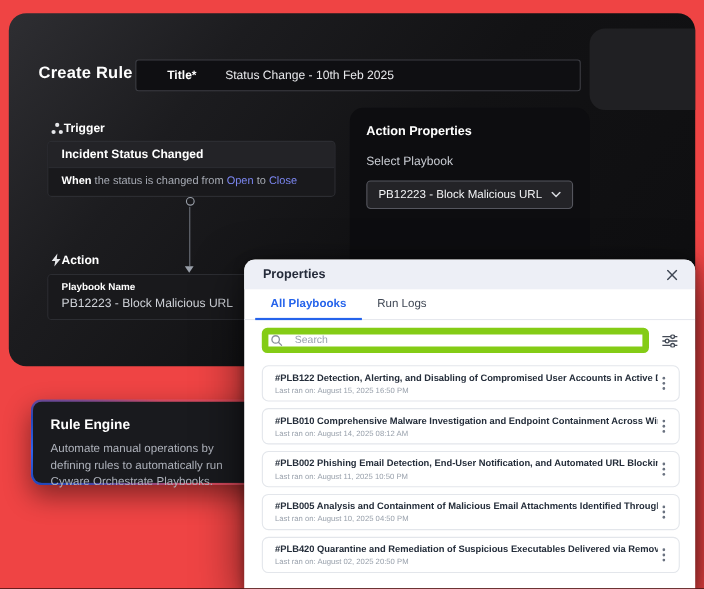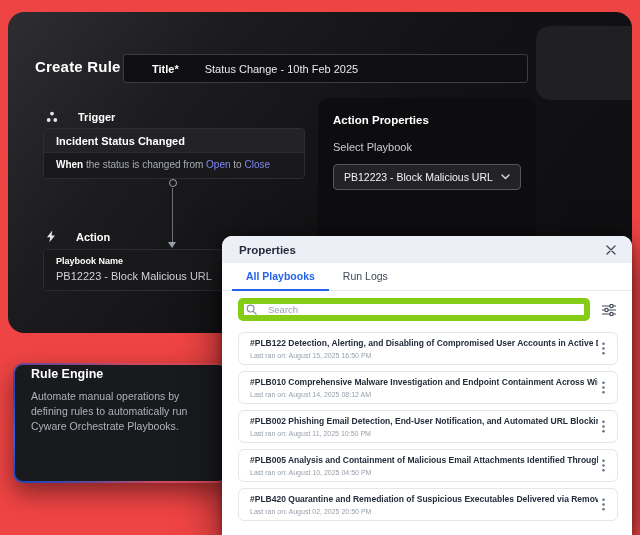--- a/index.html
+++ b/index.html
@@ -25,21 +25,21 @@
   }
   .title-field {
     position:absolute; left:115px; top:42px; width:405px; height:29px;
     border:1px solid #3c3d43; border-radius:3px; background:#0f0f12;
     display:flex; align-items:center; padding:0 28px; gap:26px;
   }
   .title-field .lbl { color:#fff; font-size:11px; font-weight:700; white-space:nowrap; }
   .title-field .val { color:#e8e9ec; font-size:11px; white-space:nowrap; }
 
   .section-label {
-    position:absolute; display:flex; align-items:center; gap:20px;
+    position:absolute; display:flex; align-items:center; gap:0;
     color:#fff; font-size:11px; font-weight:700;
   }
   .section-label svg { display:block; color:#e6e7ea; }
 
   .node-card {
     position:absolute; left:35px; width:262px;
     background:#1e1e21; border:1px solid #2c2d32; border-radius:4px;
     overflow:hidden;
   }
   .node-card .card-head {
@@ -73,26 +73,26 @@
   .action-props .sel-lbl { color:#c9ccd3; font-size:11px; margin-bottom:11px; }
   .dropdown {
     width:188px; height:26px; border:1px solid #55565e; border-radius:4px;
     background:#232327; display:flex; align-items:center; justify-content:space-between;
     padding:0 10px; color:#f2f3f5; font-size:10.5px; cursor:pointer;
   }
   .dropdown svg { color:#d4d6db; }
 
   
   .rule-engine {
-    position:absolute; left:13px; top:363px; width:215px; height:120px;
+    position:absolute; left:28px; top:363px; width:215px; height:78px;
     border-radius:10px; border:2px solid transparent;
     background:
       linear-gradient(#191a1e,#191a1e) padding-box,
       radial-gradient(120% 140% at 0% 60%, #2f63ec 0%, #2447b8 28%, rgba(47,99,236,.18) 62%, rgba(47,99,236,.05) 100%) border-box;
-    padding:2px 16px; box-shadow:0 10px 24px rgba(0,0,0,.45);
+    padding:14px 16px; box-shadow:0 10px 24px rgba(0,0,0,.45);
   }
   .rule-engine h2 { color:#fff; font-size:12.5px; font-weight:700; margin-bottom:8px; }
   .rule-engine p { color:#aeb2bb; font-size:10.5px; line-height:1.45; width:178px; }
 
   
   .modal {
     position:absolute; left:222px; top:236px; width:410px; height:299px;
     background:#fff; border-radius:10px 10px 0 0;
     box-shadow:0 14px 44px rgba(0,0,0,.6), 0 2px 10px rgba(0,0,0,.35);
     display:flex; flex-direction:column; overflow:hidden; z-index:10;

